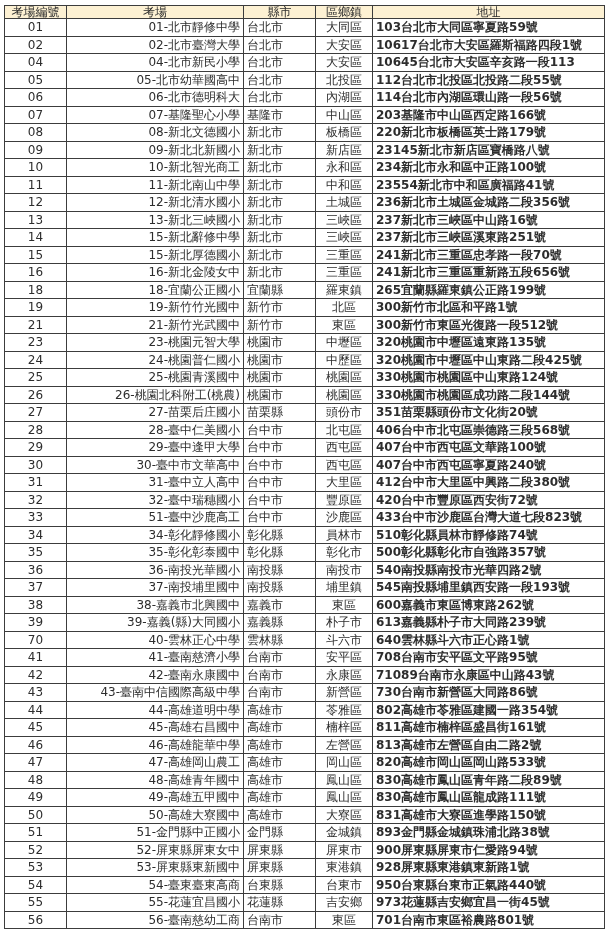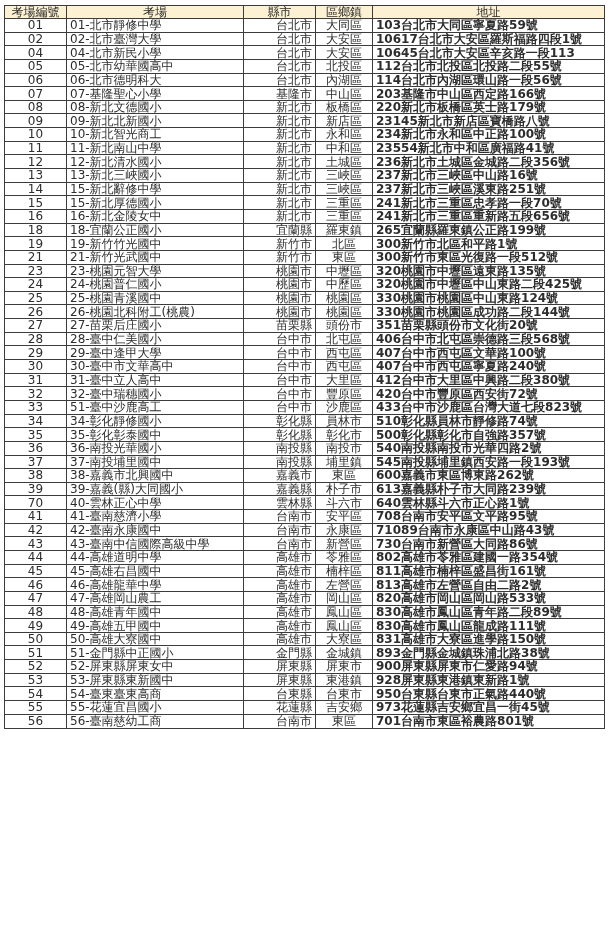--- a/index.html
+++ b/index.html
@@ -1,37 +1,37 @@
 <!DOCTYPE html>
 <html><head>
 <meta charset="utf-8">
 <style>
   html,body{margin:0;padding:0;background:#ffffff;}
   body{width:609px;height:930px;position:relative;font-family:"DejaVu Sans","Liberation Sans",sans-serif;}
   table.sheet{
-    position:absolute;left:4px;top:5px;width:600px;height:724px;
+    position:absolute;left:4px;top:5px;width:600px;height:924px;
     border-collapse:collapse;table-layout:fixed;
   }
   .sheet th,.sheet td{
     border:1px solid #3c3c3c;
     font-size:12px;line-height:1;
     padding:0 3px;
     overflow:hidden;white-space:nowrap;
     color:#2d2d2d;
     font-weight:normal;
   }
   .sheet th{background:#fdf1d3;text-align:center;font-weight:normal;}
   .col-code{width:62px;}
   .col-name{width:177px;}
   .col-county{width:72px;}
   .col-district{width:57px;}
   .col-address{width:232px;}
   td.c-code{text-align:center;}
-  td.c-name{text-align:left;}
-  td.c-county{text-align:right;}
+  td.c-name{text-align:right;}
+  td.c-county{text-align:left;}
   td.c-district{text-align:center;}
   td.c-address{text-align:left;padding-right:0;font-weight:bold;}
 </style>
 </head>
 <body>
 
 <table class="sheet">
   <colgroup>
     <col class="col-code">
       <col class="col-name">

